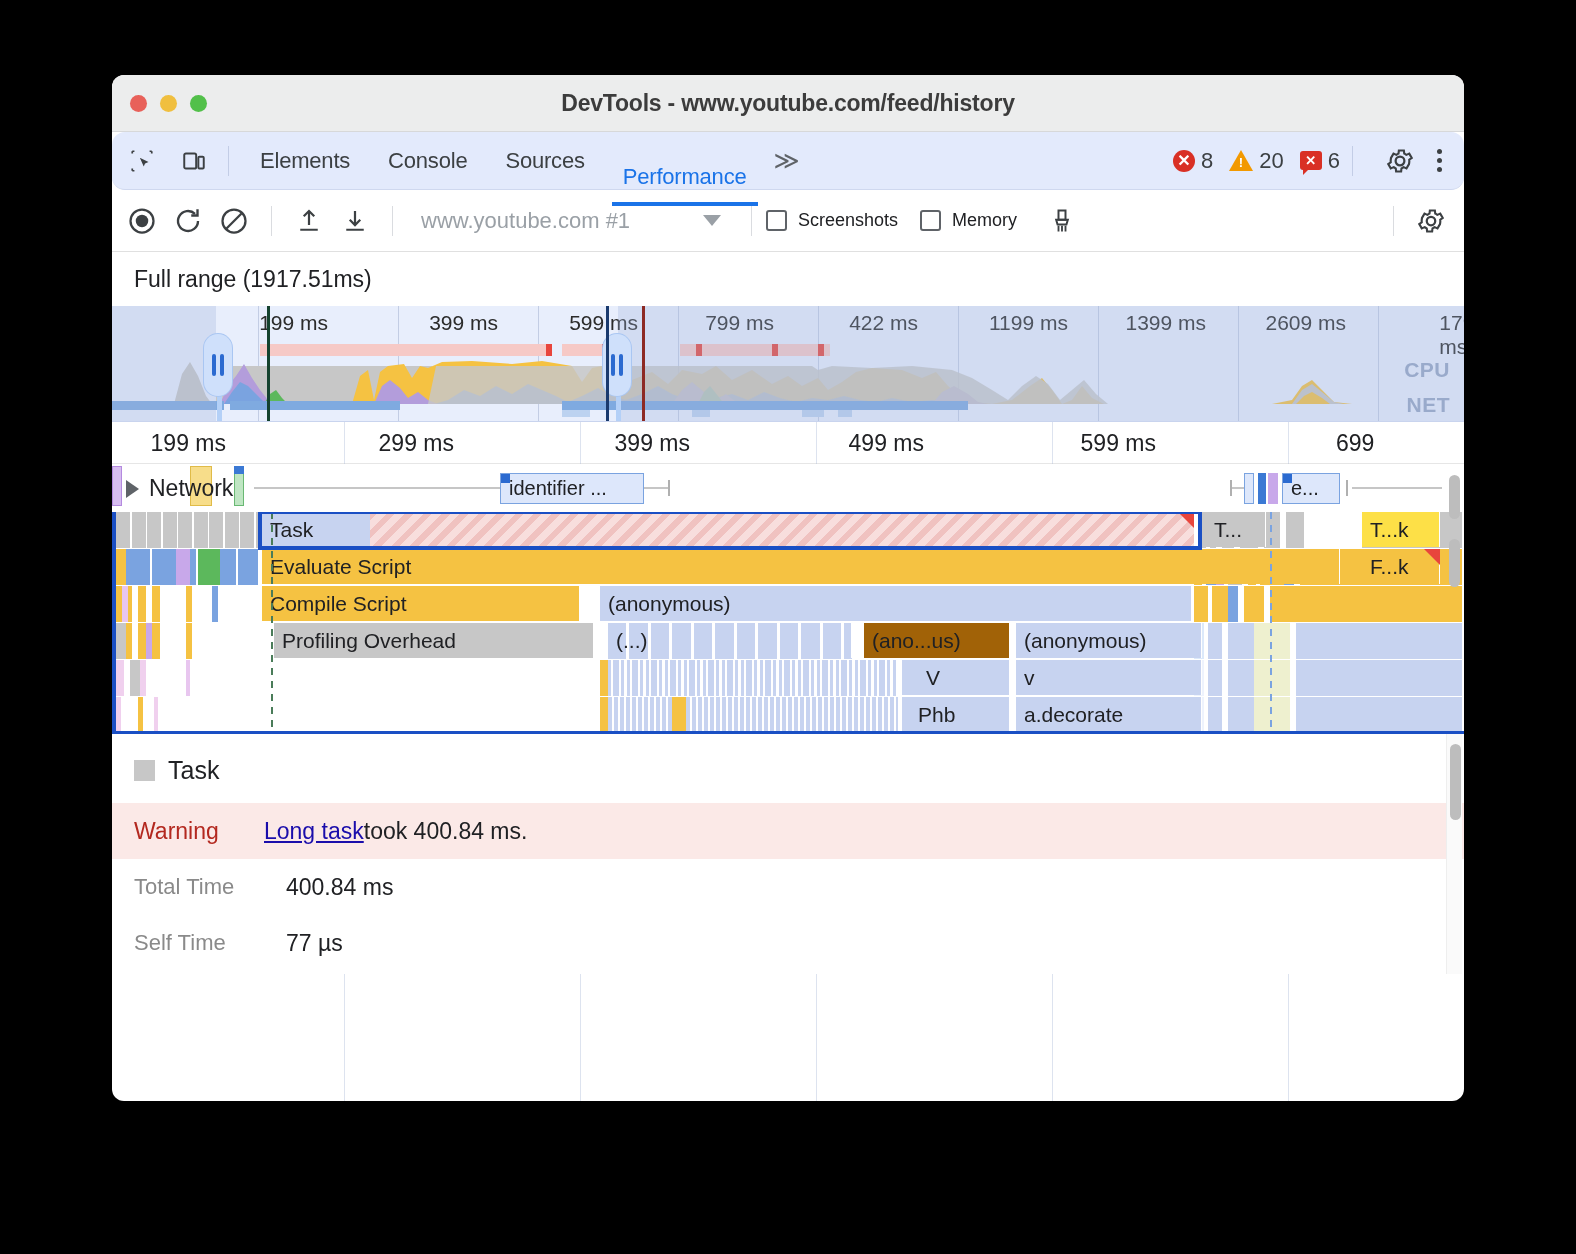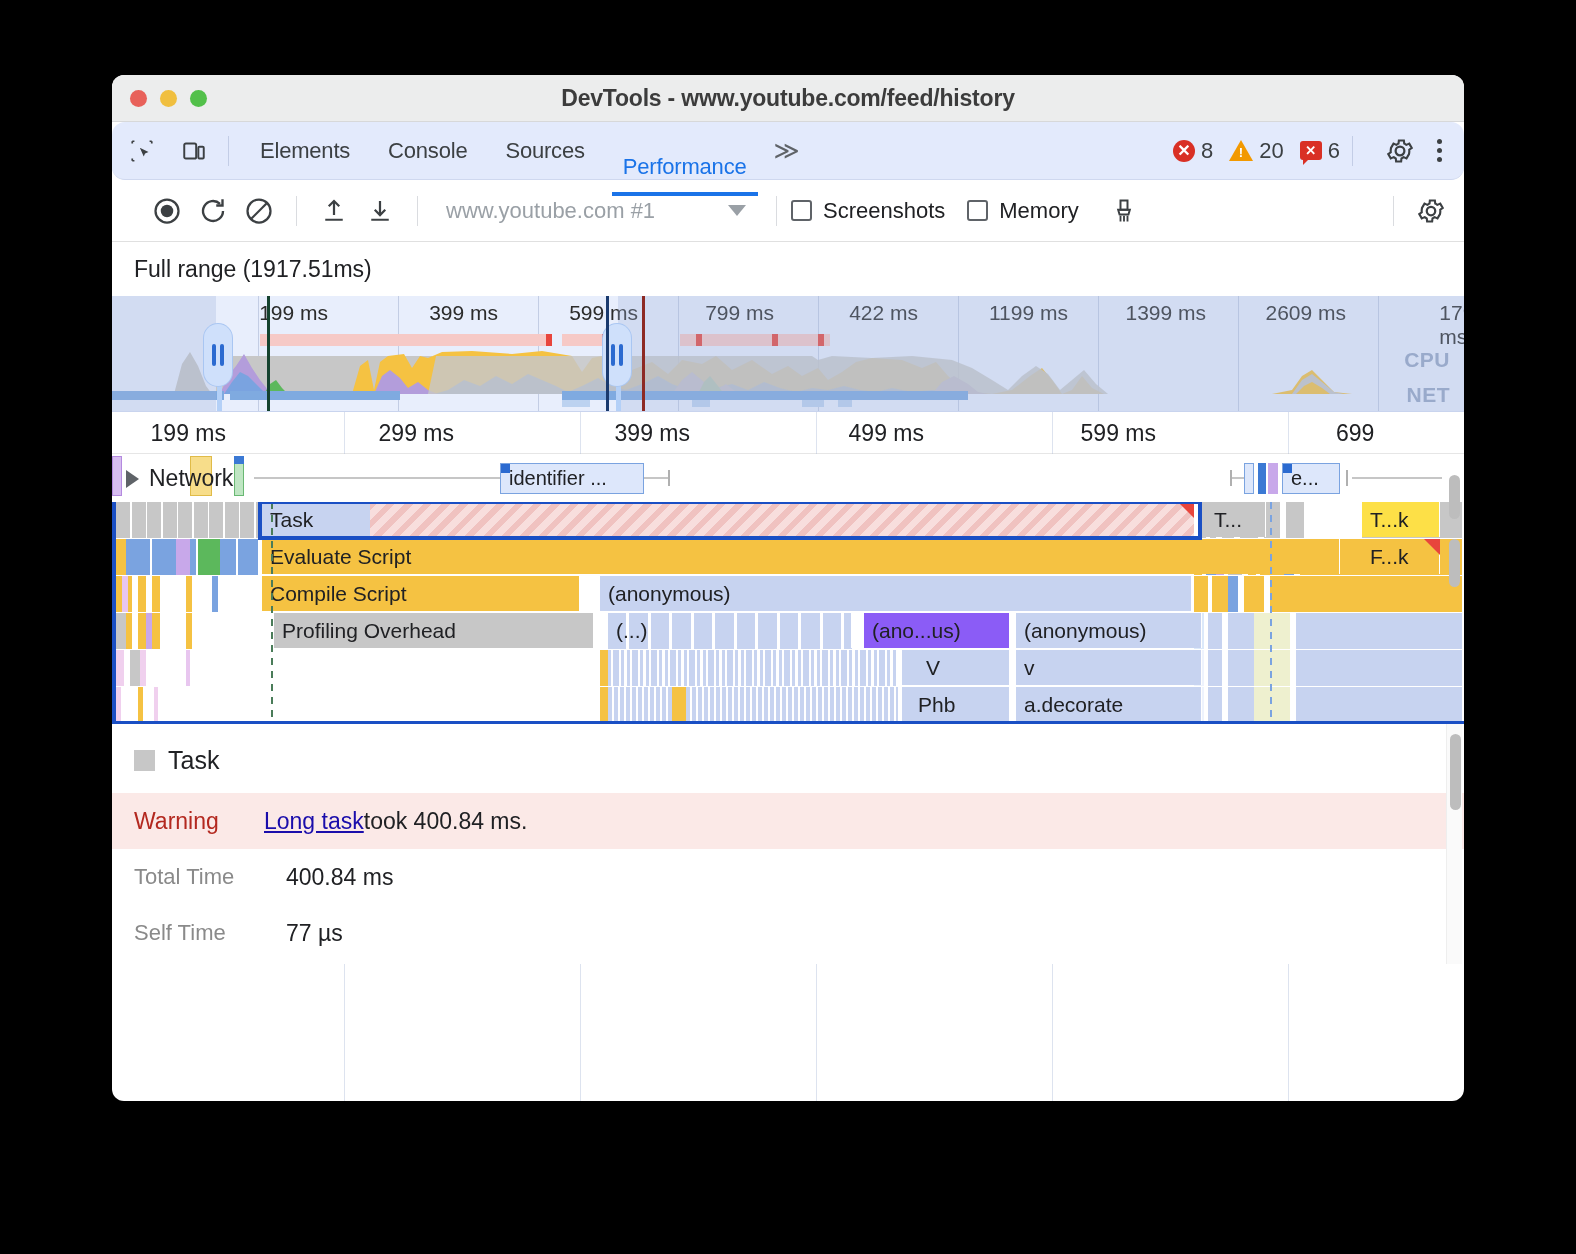--- a/index.html
+++ b/index.html
@@ -14,21 +14,21 @@
     left: 112px; top: 75px;
     width: 1352px; height: 1026px;
     background: #fff;
     border-radius: 12px;
     overflow: hidden;
     box-shadow: 0 6px 30px rgba(0,0,0,0.5);
   }
 
   
   .titlebar {
-    height: 47px;
+    height: 57px;
     background: #eceded;
     border-bottom: 1px solid #d7d8d9;
     display: flex; align-items: center;
     position: relative;
   }
   .lights { display: flex; gap: 13px; padding-left: 18px; }
   .light { width: 17px; height: 17px; border-radius: 50%; }
   .l-red { background: #e8615a; }
   .l-yel { background: #f0bf3f; }
   .l-grn { background: #52c04a; }
@@ -88,34 +88,34 @@
   .kebab { margin-left: 16px; display:flex; flex-direction:column; gap:4px;
            padding: 4px 6px;}
   .kebab i { width: 5px; height: 5px; border-radius: 50%; background:#3c4043;
              display:block;}
 
   
   .toolbar {
     height: 62px; background: #fff;
     display: flex; align-items: center;
     border-bottom: 1px solid #e0e0e0;
-    padding-left: 32px;
+    padding-left: 7px;
   }
   .tool { width: 46px; height: 46px; display:flex; align-items:center;
           justify-content:center; color:#3c4043; }
   .t-sep { width:1px; height: 30px; background:#dadce0; margin: 0 14px; }
   .combo { display:flex; align-items:center; min-width: 330px; }
   .combo-val { font-size: 22px; color: #9aa0a6; padding-left: 14px; }
   .combo-arrow { margin-left: auto; margin-right: 16px;
                  width:0;height:0;border-left:9px solid transparent;
                  border-right:9px solid transparent;border-top:11px solid #9aa0a6;}
   .cbox { display:flex; align-items:center; gap: 11px; margin-right: 22px; }
   .cbox .sq { width: 21px; height: 21px; border: 2px solid #5f6368;
               border-radius: 3px; }
-  .cbox span { font-size: 22px; color: #202124; }
+  .cbox span { font-size: 18px; color: #202124; }
 
   
   .fullrange {
     height: 54px; display:flex; align-items:center; padding-left: 22px;
     font-size: 23px; color: #202124; background:#fff;
   }
 
   
   .overview {
     position: relative; height: 116px;
@@ -542,21 +542,21 @@
         </div>
       </div>
 
       <div class="row" style="top:111px">
         <div class="blk" style="left:158px;width:320px;background:#c7c7c7">
           <span>Profiling Overhead</span>
         </div>
         <div class="blk" style="left:492px;width:244px;background:transparent">
           <span>(...)</span>
         </div>
-        <div class="blk" style="left:748px;width:146px;background:#8b5cf6">
+        <div class="blk" style="left:748px;width:146px;background:#a16207">
           <span>(ano...us)</span>
         </div>
         <div class="blk" style="left:900px;width:186px;background:#c7d3f0">
           <span>(anonymous)</span>
         </div>
       </div>
 
       <div class="row" style="top:148px">
         <div class="blk" style="left:786px;width:108px;background:#c7d3f0;padding-left:24px">
           <span>V</span>

